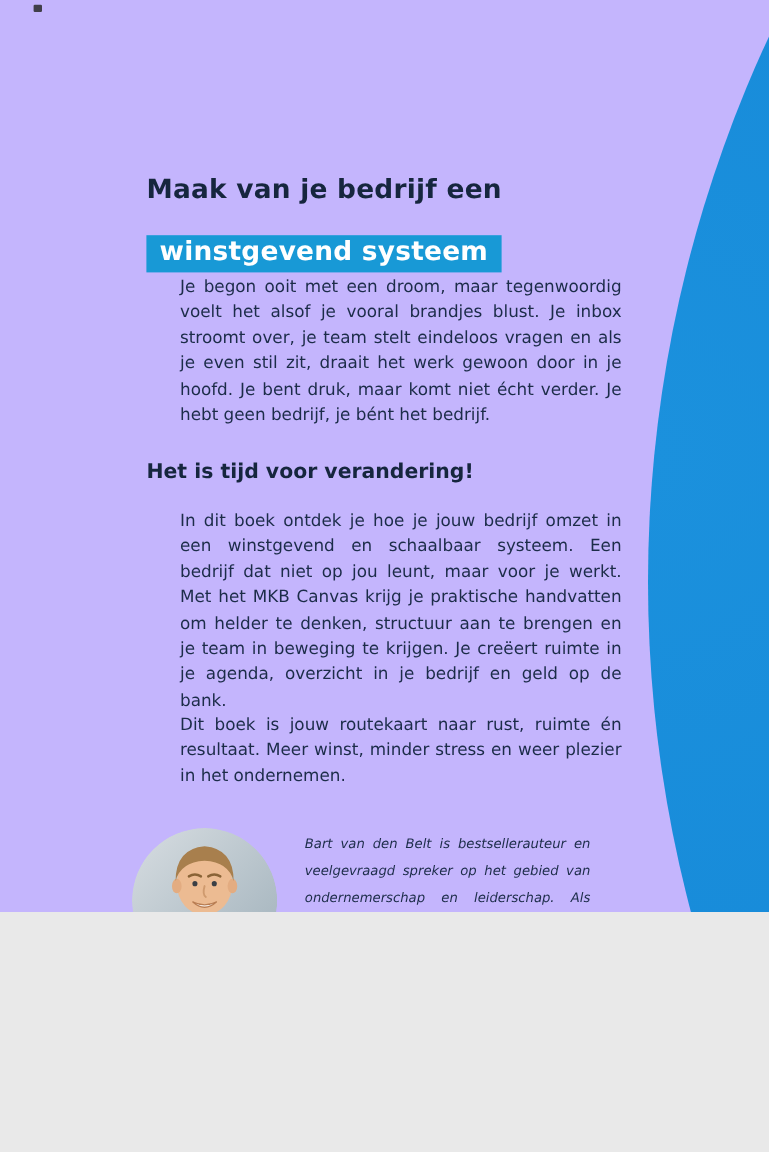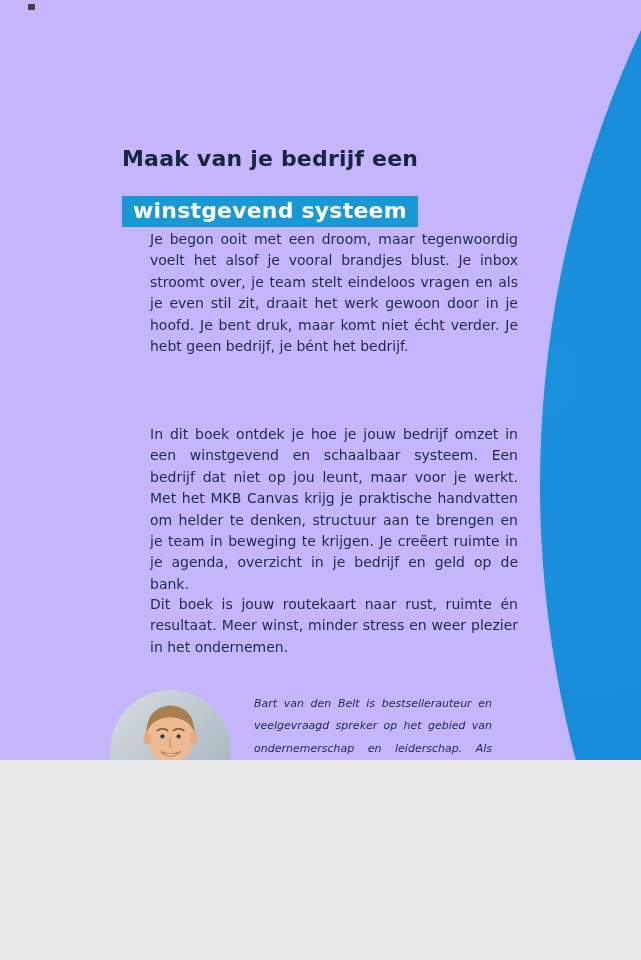--- a/index.html
+++ b/index.html
@@ -83,20 +83,21 @@
   <div class="blue-shape"></div>
   <div class="corner-mark"></div>
 
   <div class="content">
 
     <div class="title">Maak van je bedrijf een</div>
     <div class="highlight">winstgevend systeem</div>
 
     <div class="body-text p1">Je begon ooit met een droom, maar tegenwoordig voelt het alsof je vooral brandjes blust. Je inbox stroomt over, je team stelt eindeloos vragen en als je even stil zit, draait het werk gewoon door in je hoofd. Je bent druk, maar komt niet écht verder. Je hebt geen bedrijf, je bént het bedrijf.</div>
 
+    <div class="h2">Het is tijd voor verandering!</div>
 
     <div class="body-text p3">Dit boek is jouw routekaart naar rust, ruimte én resultaat. Meer winst, minder stress en weer plezier in het ondernemen.</div>
 
     <div class="body-text p2">In dit boek ontdek je hoe je jouw bedrijf omzet in een winstgevend en schaalbaar systeem. Een bedrijf dat niet op jou leunt, maar voor je werkt. Met het MKB Canvas krijg je praktische handvatten om helder te denken, structuur aan te brengen en je team in beweging te krijgen. Je creëert ruimte in je agenda, overzicht in je bedrijf en geld op de bank.</div>
 
     <div class="author-row">
       <div class="author-photo">
         <svg viewBox="0 0 120 120">
           <defs>
             <clipPath id="pc">

